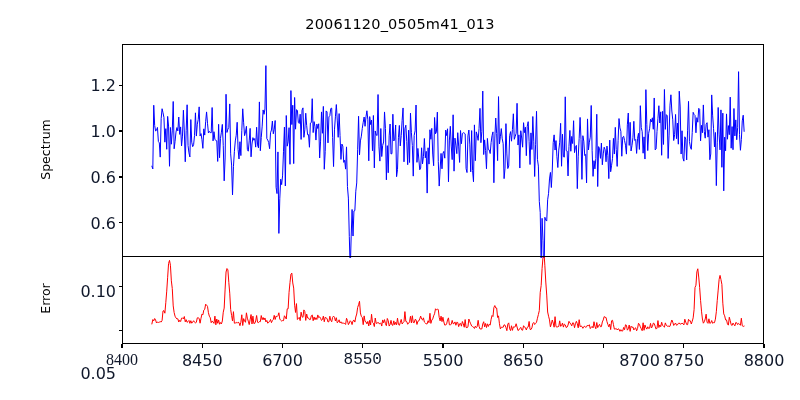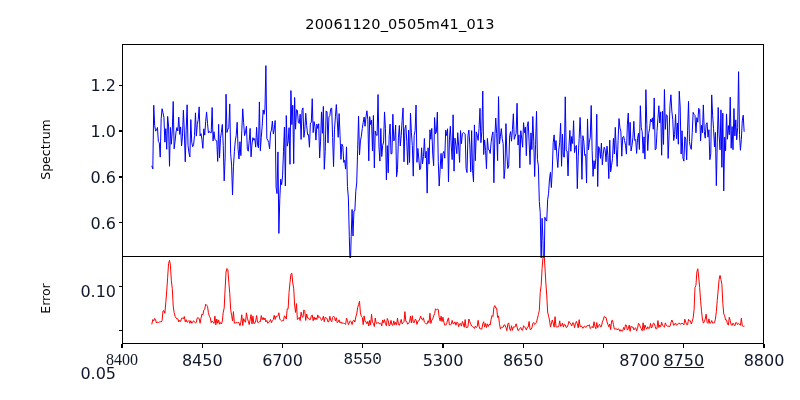--- a/index.html
+++ b/index.html
@@ -136,24 +136,24 @@
       <div class="tick-label ytick-label" style="left: 76px; top: 291px; width: 40px;">0.10</div>
       <div class="tick-mark" style="left: 121.4px; top: 344px; width: 1.3px; height: 3.5px;"></div>
       <div class="tick-label xtick-label" style="left: 122px; top: 351px; font-family: Liberation Serif, serif;">8400</div>
       <div class="tick-mark" style="left: 201.65px; top: 344px; width: 1.3px; height: 3.5px;"></div>
       <div class="tick-label xtick-label" style="left: 202.25px; top: 351px;">8450</div>
       <div class="tick-mark" style="left: 281.9px; top: 344px; width: 1.3px; height: 3.5px;"></div>
       <div class="tick-label xtick-label" style="left: 282.5px; top: 351px;">6700</div>
       <div class="tick-mark" style="left: 362.15px; top: 344px; width: 1.3px; height: 3.5px;"></div>
       <div class="tick-label xtick-label" style="left: 362.75px; top: 351px; font-family: Liberation Mono, monospace;">8550</div>
       <div class="tick-mark" style="left: 442.4px; top: 344px; width: 1.3px; height: 3.5px;"></div>
-      <div class="tick-label xtick-label" style="left: 443px; top: 351px;">5300</div>
+      <div class="tick-label xtick-label" style="left: 443px; top: 351px;">5500</div>
       <div class="tick-mark" style="left: 522.65px; top: 344px; width: 1.3px; height: 3.5px;"></div>
       <div class="tick-label xtick-label" style="left: 523.25px; top: 351px;">8650</div>
       <div class="tick-mark" style="left: 602.9px; top: 344px; width: 1.3px; height: 3.5px;"></div>
       <div class="tick-label xtick-label" style="left: 603.5px; top: 351px; margin-left: 36px;">8700</div>
       <div class="tick-mark" style="left: 683.15px; top: 344px; width: 1.3px; height: 3.5px;"></div>
-      <div class="tick-label xtick-label" style="left: 683.75px; top: 351px; text-decoration: underline;">8750</div>
+      <div class="tick-label xtick-label" style="left: 683.75px; top: 351px;">8750</div>
       <div class="tick-mark" style="left: 763.4px; top: 344px; width: 1.3px; height: 3.5px;"></div>
       <div class="tick-label xtick-label" style="left: 764px; top: 351px;">8800</div>
     </div>
 
 </div>
 
 </body></html>

